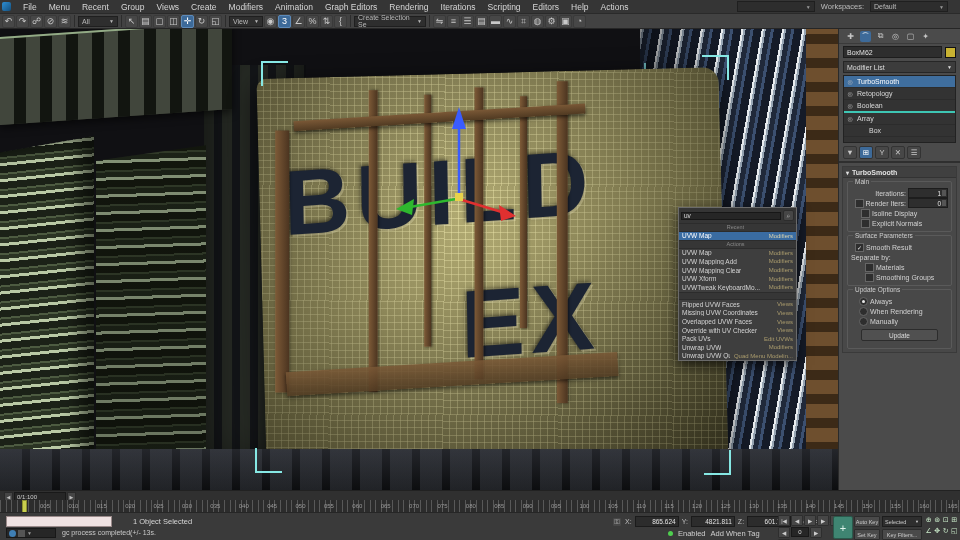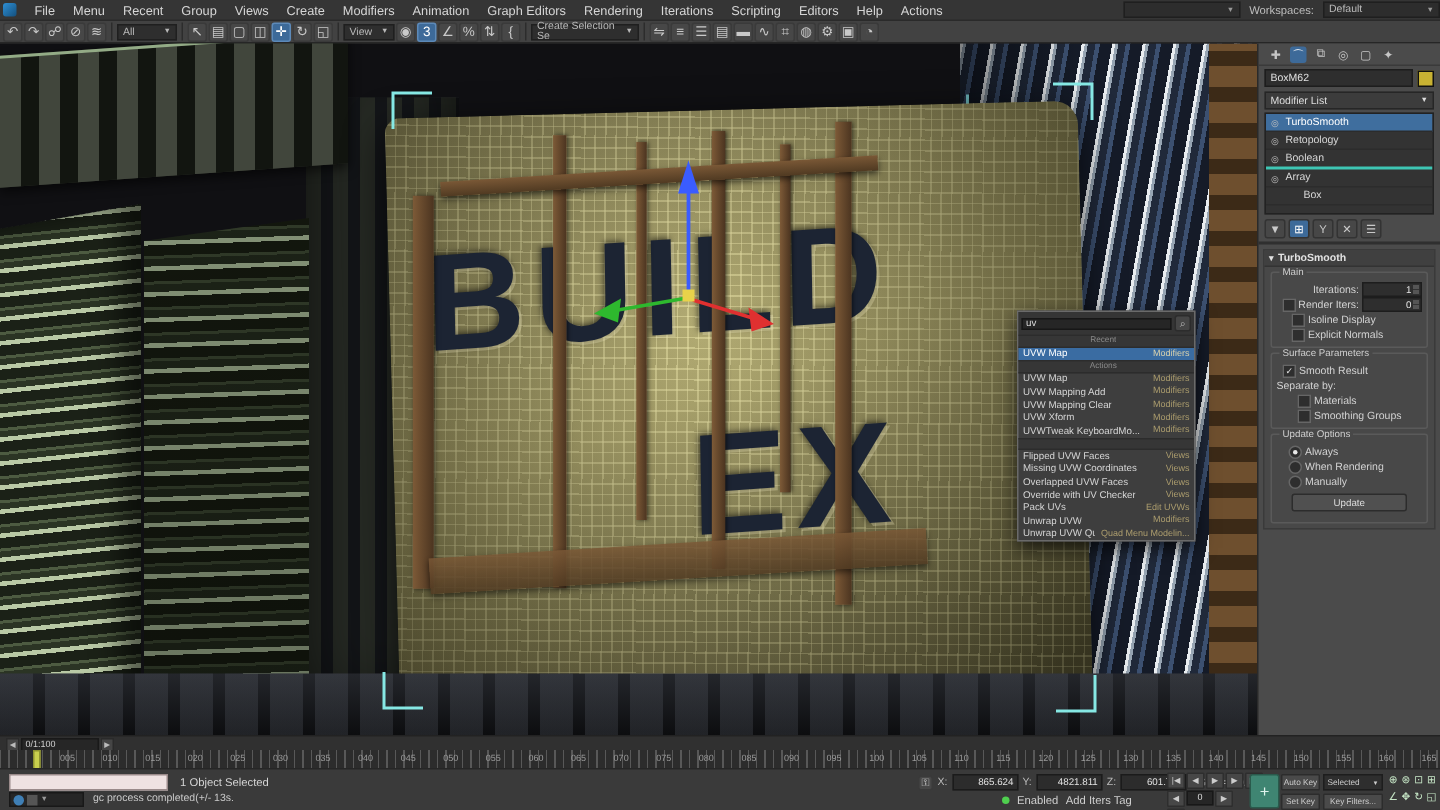--- a/index.html
+++ b/index.html
@@ -3,21 +3,21 @@
 <meta charset="utf-8">
 <style>
   html,body{margin:0;padding:0;background:#222;}
   #stage{position:relative;width:960px;height:540px;background:#3a3a3a;overflow:hidden;
          font-family:"Liberation Sans",sans-serif;color:#d0d0d0;-webkit-font-smoothing:antialiased;}
   
   #menubar{position:absolute;left:0;top:0;width:960px;height:13px;background:#353535;border-bottom:1px solid #2a2a2a;
            display:flex;align-items:center;font-size:8.5px;color:#d6d6d6;}
   #applogo{width:9px;height:9px;margin:0 6px 0 2px;background:linear-gradient(135deg,#2e8fd4,#14507e);border-radius:2px;flex:none;}
   .menu-item{padding:0 6px;white-space:nowrap;}
-  #menubar-right{margin-left:auto;display:flex;align-items:center;gap:6px;padding-right:0;}
+  #menubar-right{margin-left:auto;display:flex;align-items:center;gap:6px;padding-right:12px;}
   .mini-dd{background:#2d2d2d;border:1px solid #1f1f1f;height:9px;min-width:70px;font-size:7px;
            display:flex;align-items:center;justify-content:space-between;padding:0 3px;color:#bbb;}
   .mini-dd .arr{font-size:5px;color:#999;}
   #ws-label{font-size:7.5px;color:#bdbdbd;}
   
   #toolbar{position:absolute;left:0;top:14px;width:960px;height:15px;background:#424242;border-bottom:1px solid #262626;
            display:flex;align-items:center;gap:1px;padding-left:2px;box-sizing:border-box;}
   .tbi{width:13px;height:13px;flex:none;display:flex;align-items:center;justify-content:center;
        font-size:9px;color:#c9c9c9;background:#474747;border:1px solid #3a3a3a;border-radius:2px;box-sizing:border-box;}
   .tbi.active{background:#3d6a99;border-color:#5d8ab9;color:#fff;}
@@ -116,21 +116,21 @@
   #tl-ruler{position:absolute;left:0;top:9px;width:960px;height:13px;background:#2c2c2c;
             background-image:repeating-linear-gradient(90deg,#585858 0 1px,transparent 1px 5.6px);}
   #tl-labels{position:absolute;left:40px;right:2px;top:3px;display:flex;justify-content:space-between;font-size:6px;color:#9a9a9a;}
   #tl-marker{position:absolute;left:22px;top:0;width:5px;height:13px;background:#c9cf4e;border:1px solid #8f9430;box-sizing:border-box;}
   
   #statusbar{position:absolute;left:0;top:512px;width:960px;height:28px;background:#3a3a3a;border-top:1px solid #262626;font-size:7.5px;}
   #listener1{position:absolute;left:6px;top:3px;width:104px;height:9px;background:#efe2e2;border:1px solid #9a8a8a;}
   #listener2{position:absolute;left:6px;top:15px;width:50px;height:10px;background:#262626;border:1px solid #181818;display:flex;align-items:center;gap:2px;padding:0 2px;box-sizing:border-box;}
   .lst-ic{width:7px;height:7px;border-radius:50%;background:#3f7fb5;flex:none;}
   .lst-ic2{width:7px;height:7px;background:#555;flex:none;}
-  #sel-status{position:absolute;left:120px;top:4px;color:#d6d6d6;}
+  #sel-status{position:absolute;left:133px;top:4px;color:#d6d6d6;}
   #listener-text{position:absolute;left:62px;top:16px;color:#c9c9c9;font-size:7px;}
   #coords{position:absolute;left:612px;top:3px;display:flex;align-items:center;gap:3px;color:#cfcfcf;}
   .ax-lbl{font-size:7px;color:#bdbdbd;}
   .coord-field{width:38px;height:9px;background:#2c2c2c;border:1px solid #1b1b1b;color:#e2e2e2;font-size:6.5px;display:flex;align-items:center;justify-content:flex-end;padding:0 2px;}
   #grid-label{margin-left:4px;}
   #status-row2{position:absolute;left:668px;top:16px;display:flex;align-items:center;gap:5px;color:#cfcfcf;}
   .dot-green{width:5px;height:5px;border-radius:50%;background:#4fcf4f;}
   #playback{position:absolute;left:778px;top:2px;width:50px;display:flex;flex-wrap:wrap;gap:1px;}
   .pb-btn{height:9px;min-width:8px;padding:0 1px;background:#474747;border:1px solid #2e2e2e;color:#ccc;font-size:5.5px;display:flex;align-items:center;justify-content:center;border-radius:1px;}
   #frame-field{width:16px;height:8px;background:#262626;border:1px solid #181818;color:#ddd;font-size:6px;display:flex;align-items:center;justify-content:center;}
@@ -549,21 +549,21 @@
       <span class="coord-field">865.624</span>
       <span class="ax-lbl">Y:</span>
       <span class="coord-field">4821.811</span>
       <span class="ax-lbl">Z:</span>
       <span class="coord-field">601.709</span>
       <span id="grid-label">Grid = 10.0</span>
     </div>
     <div id="status-row2">
       <span class="dot-green"></span>
       <span>Enabled</span>
-      <span>Add Iters Tag</span>
+      <span>Add When Tag</span>
     </div>
     <div id="playback">
       <div style="display:flex;gap:1px;">
 
       <span class="pb-btn">|◀</span>
           <span class="pb-btn">◀</span>
           <span class="pb-btn">▶</span>
           <span class="pb-btn">▶</span>
           <span class="pb-btn">▶|</span>
         </div>

